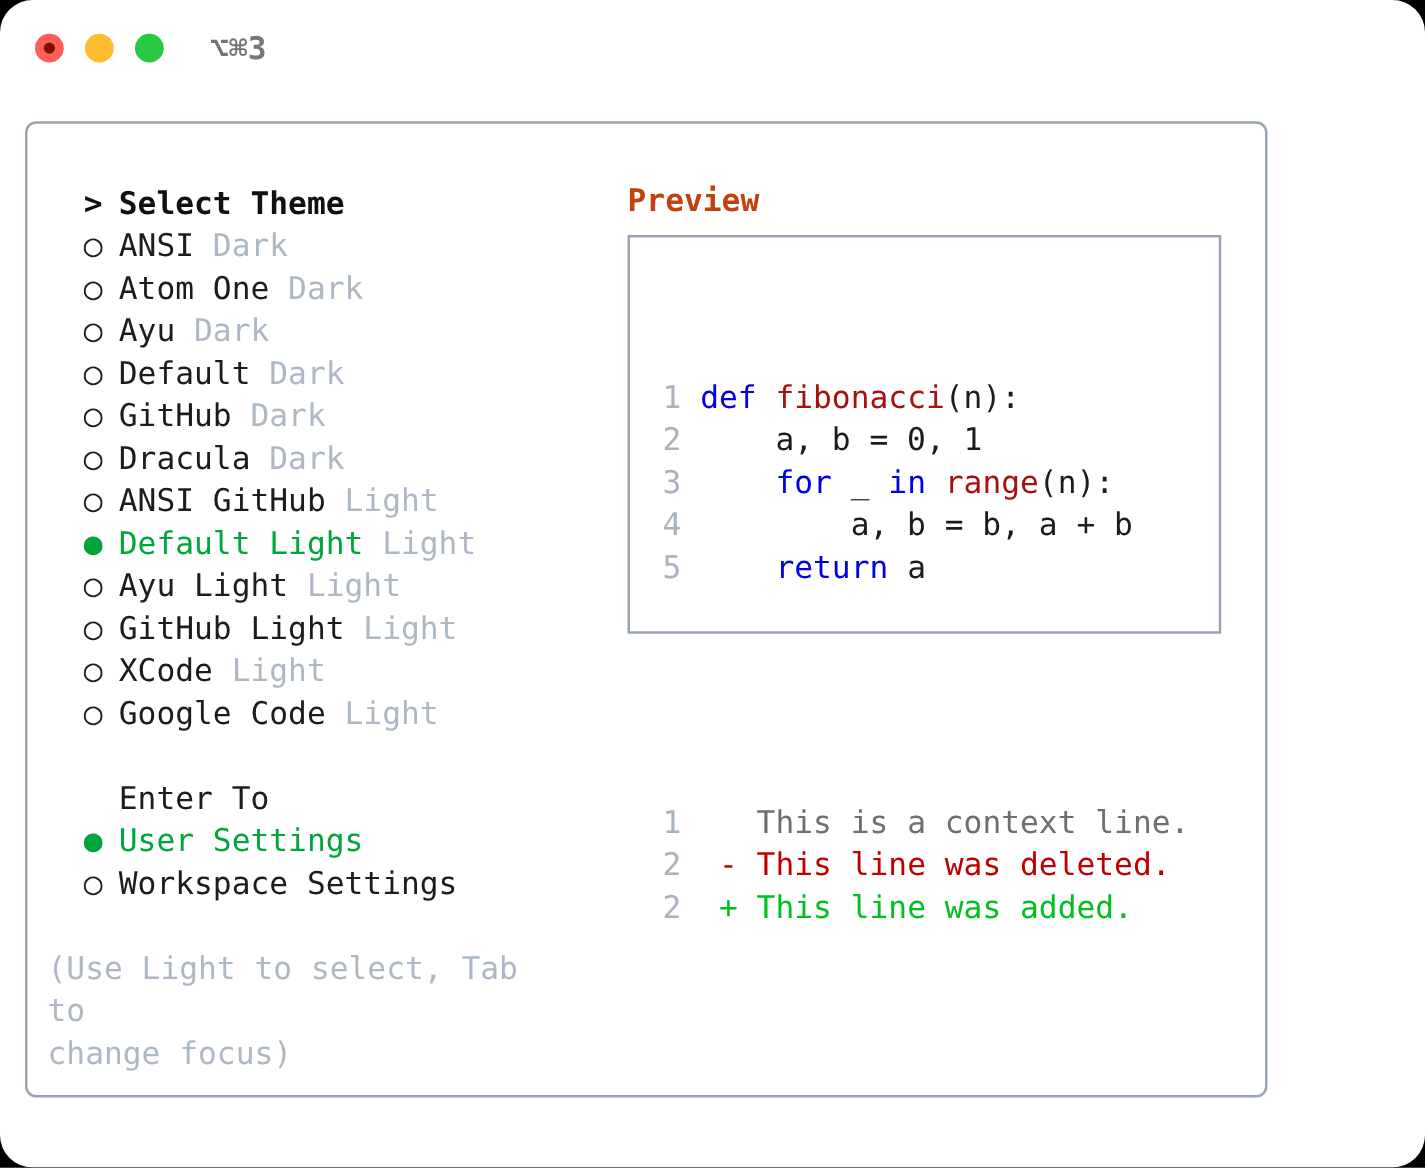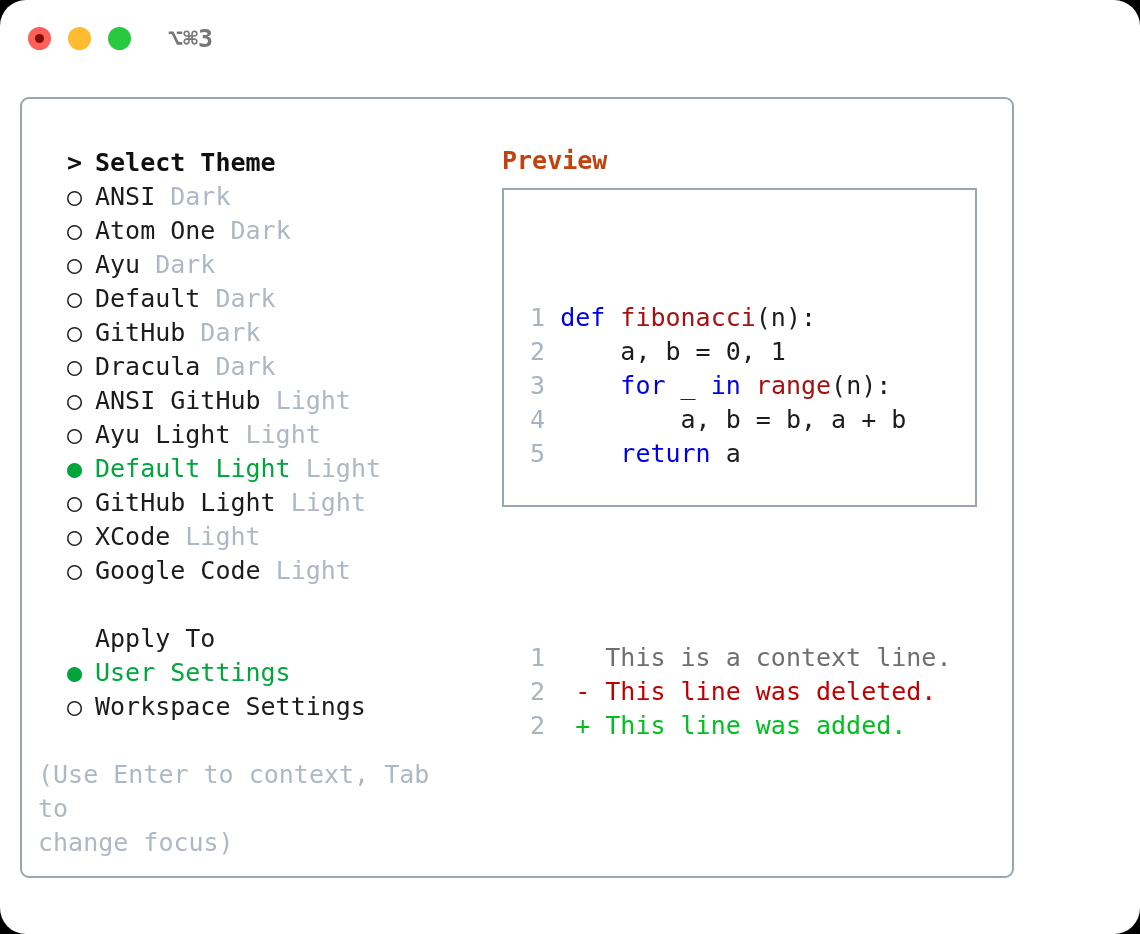--- a/index.html
+++ b/index.html
@@ -186,38 +186,38 @@
       <div class="mono-row heading-row"><span class="marker">&gt;</span><span>Select Theme</span></div>
 
       <div id="theme-items">
           <div class="mono-row"><span class="marker">○</span><span>ANSI</span><span class="muted-tag"> Dark</span></div>
           <div class="mono-row"><span class="marker">○</span><span>Atom One</span><span class="muted-tag"> Dark</span></div>
           <div class="mono-row"><span class="marker">○</span><span>Ayu</span><span class="muted-tag"> Dark</span></div>
           <div class="mono-row"><span class="marker">○</span><span>Default</span><span class="muted-tag"> Dark</span></div>
           <div class="mono-row"><span class="marker">○</span><span>GitHub</span><span class="muted-tag"> Dark</span></div>
           <div class="mono-row"><span class="marker">○</span><span>Dracula</span><span class="muted-tag"> Dark</span></div>
           <div class="mono-row"><span class="marker">○</span><span>ANSI GitHub</span><span class="muted-tag"> Light</span></div>
+          <div class="mono-row"><span class="marker marker-selected">●</span><span class="row-selected">Default Light</span><span class="muted-tag"> Light</span></div>
           <div class="mono-row"><span class="marker">○</span><span>Ayu Light</span><span class="muted-tag"> Light</span></div>
-          <div class="mono-row"><span class="marker marker-selected">●</span><span class="row-selected">Default Light</span><span class="muted-tag"> Light</span></div>
           <div class="mono-row"><span class="marker">○</span><span>GitHub Light</span><span class="muted-tag"> Light</span></div>
           <div class="mono-row"><span class="marker">○</span><span>XCode</span><span class="muted-tag"> Light</span></div>
           <div class="mono-row"><span class="marker">○</span><span>Google Code</span><span class="muted-tag"> Light</span></div>
         </div>
 
       <div class="spacer-row"></div>
 
-      <div class="mono-row" id="apply-heading">Apply To</div>
+      <div class="mono-row" id="apply-heading">Enter To</div>
 
       <div id="apply-items">
           <div class="mono-row"><span class="marker marker-selected">●</span><span class="row-selected">User Settings</span></div>
           <div class="mono-row"><span class="marker">○</span><span>Workspace Settings</span></div>
         </div>
 
       <div id="hint-block">
-        <div>(Use Enter to context, Tab to</div>
+        <div>(Use Light to select, Tab to</div>
         <div>change focus)</div>
       </div>
 
     </div>
 
     <div id="preview-column">
       <div id="preview-title">Preview</div>
       <div id="preview-box">
         <div id="code-area">
           <div id="code-lines"><div class="code-line"><span class="lineno">1</span><span> </span><span class="tok-kw">def </span><span class="tok-fn">fibonacci</span><span class="tok-txt">(n):</span></div><div class="code-line"><span class="lineno">2</span><span> </span><span class="tok-txt">    a, b = 0, 1</span></div><div class="code-line"><span class="lineno">3</span><span> </span><span class="tok-txt">    </span><span class="tok-kw">for</span><span class="tok-txt"> _ </span><span class="tok-kw">in</span><span class="tok-txt"> </span><span class="tok-fn">range</span><span class="tok-txt">(n):</span></div><div class="code-line"><span class="lineno">4</span><span> </span><span class="tok-txt">        a, b = b, a + b</span></div><div class="code-line"><span class="lineno">5</span><span> </span><span class="tok-txt">    </span><span class="tok-kw">return</span><span class="tok-txt"> a</span></div></div>

